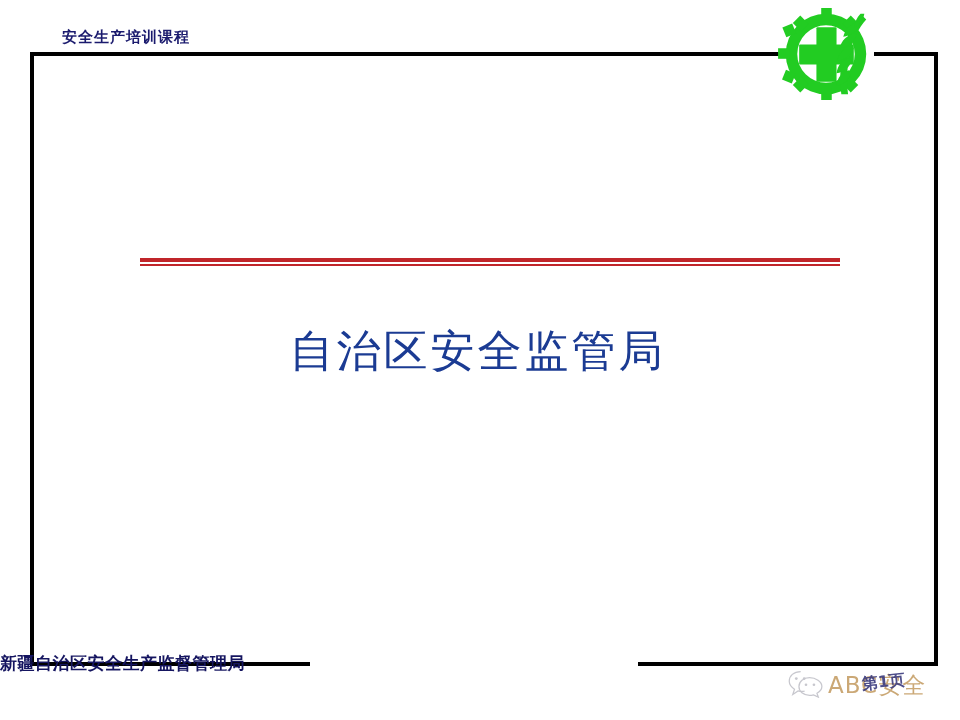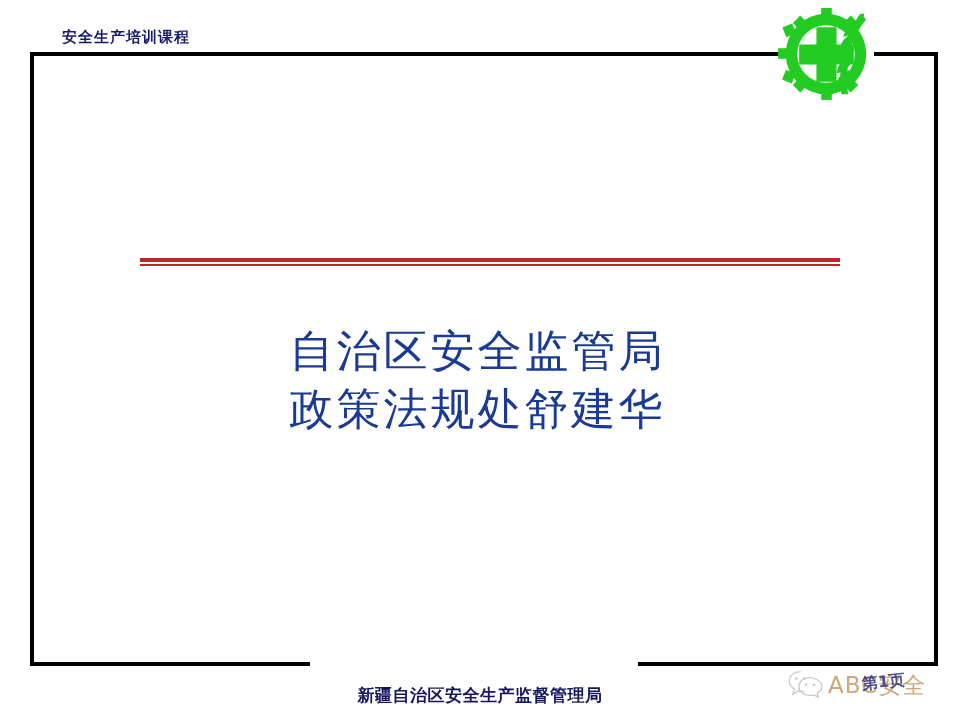--- a/index.html
+++ b/index.html
@@ -110,28 +110,26 @@
     font-family: "DejaVu Sans", "Liberation Sans", sans-serif;
     white-space: nowrap;
   }
 
   
   .footer-text {
     position: absolute;
     left: 0;
     top: 652px;
     width: 960px;
-    text-align: center;
     font-size: 17px;
     font-weight: bold;
     color: #151560;
     letter-spacing: 0.5px;
     font-family: "DejaVu Sans", "Liberation Sans", sans-serif;
     white-space: nowrap;
-    margin-top: 32px;
   }
 
   
   .watermark {
     position: absolute;
     left: 788px;
     top: 664px;
     width: 150px;
     height: 46px;
     opacity: 0.55;
@@ -222,21 +220,20 @@
   </div>
 
 
   <div class="divider-wrap">
     <div class="divider-line a"></div>
     <div class="divider-line b"></div>
   </div>
 
   <div class="subtitle">
     <div>自治区安全监管局</div>
-    <div>政策法规处舒建华</div>
   </div>
 
   <div class="footer-text">新疆自治区安全生产监督管理局</div>
 
   <div class="watermark">
     <div class="wm-icon">
       <svg viewBox="0 0 40 34" xmlns="http://www.w3.org/2000/svg">
         <g fill="none" stroke="#9a9aa6" stroke-width="1.4">
           <path d="M14 4 C6 4, 1 9, 1 15 C1 19, 4 22, 7 24 L5 30 L11 26 C12.5 26.4, 14 26.6, 15.5 26.6
                    C16.5 26.6, 17.5 26.5, 18.4 26.3"></path>

